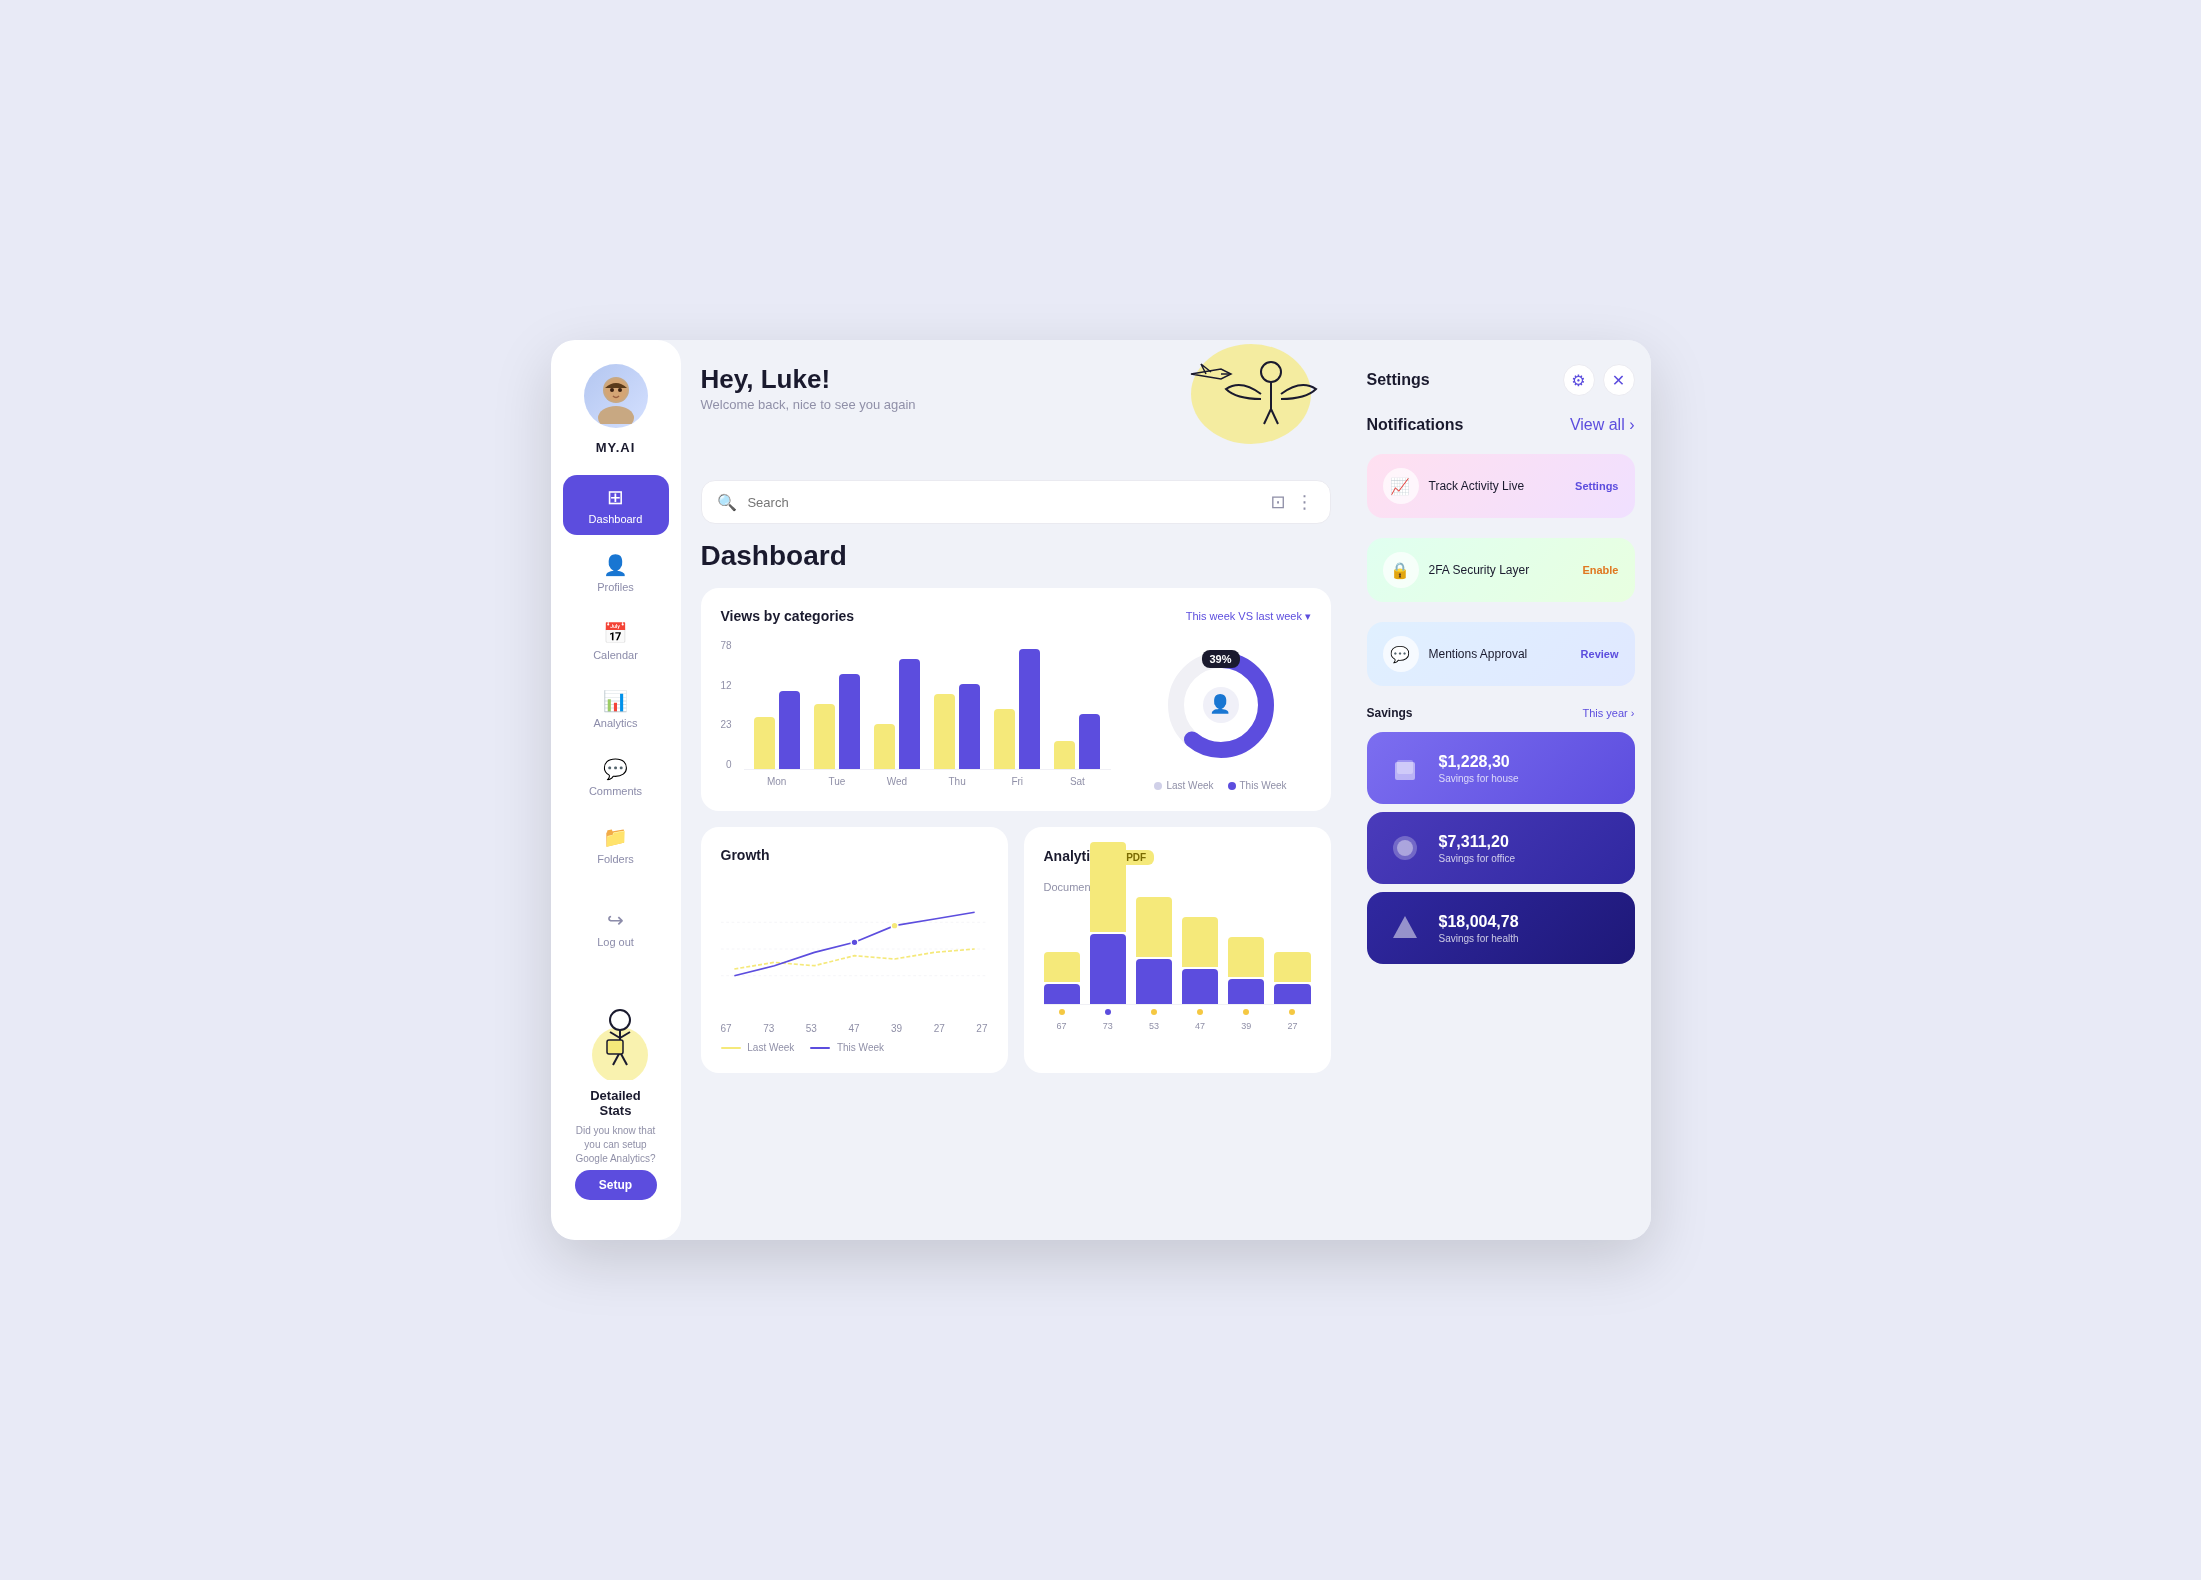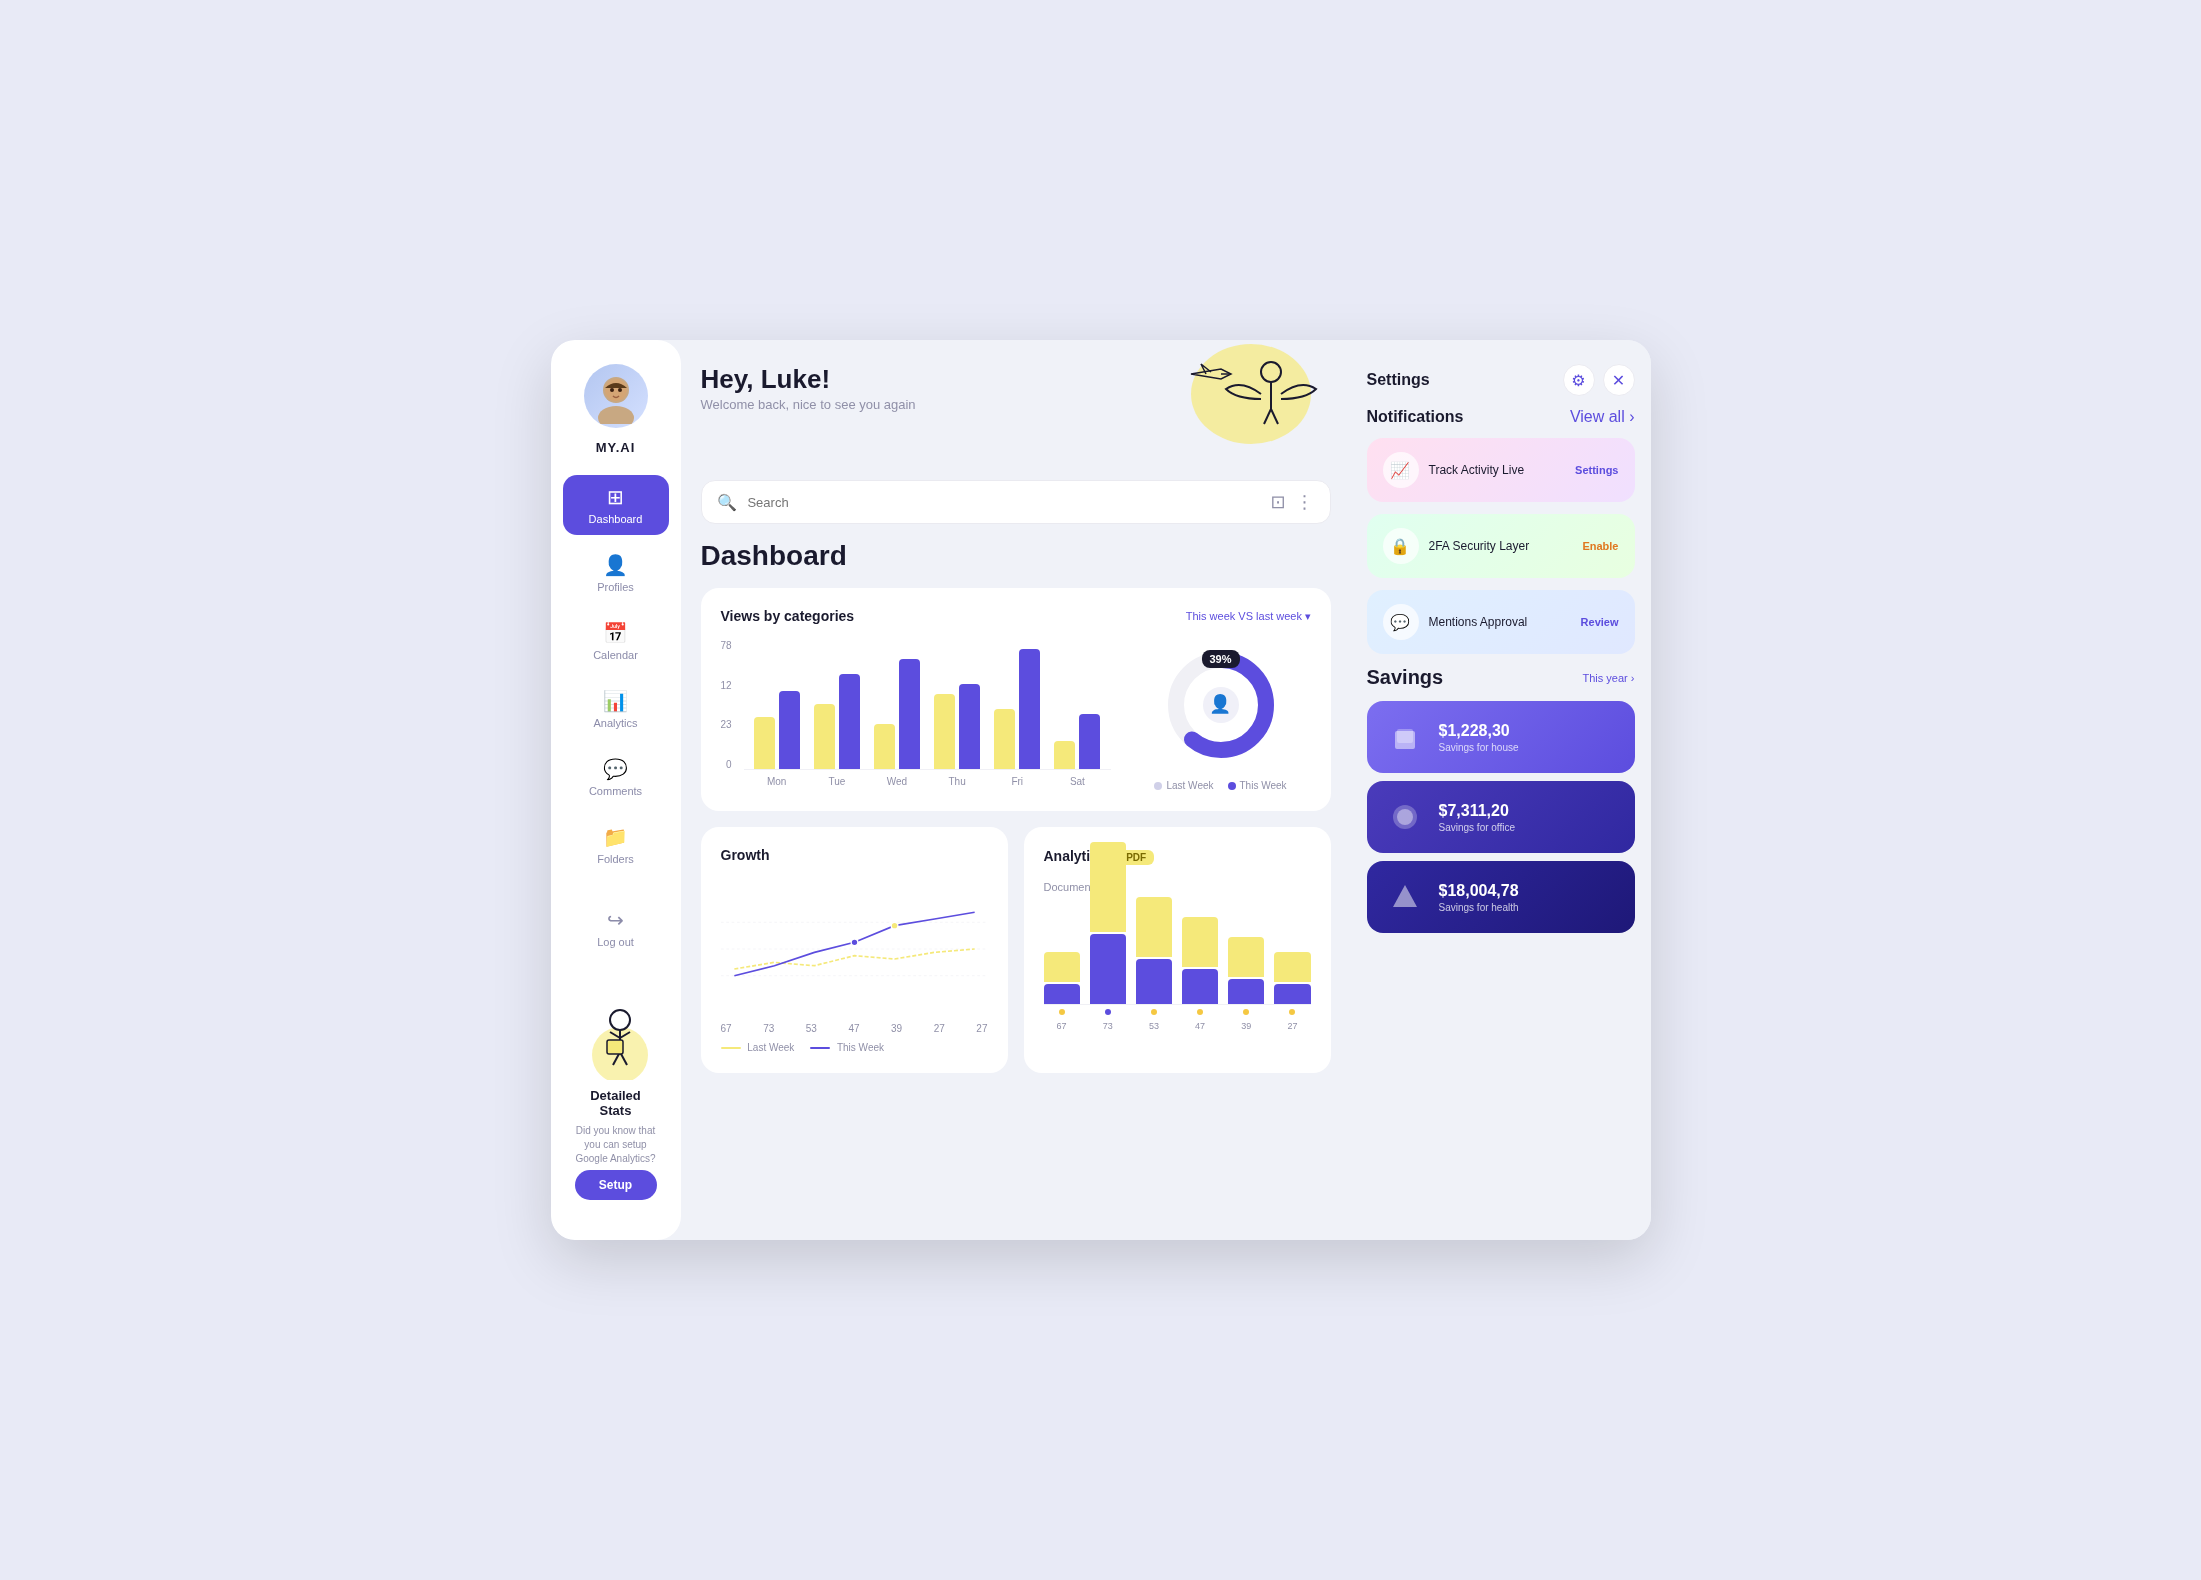--- a/index.html
+++ b/index.html
@@ -394,21 +394,21 @@
     }
     .dot-circle { width: 6px; height: 6px; border-radius: 50%; }
 
     
     .right-panel {
       width: 300px;
       background: #f0f2f8;
       padding: 24px 16px;
       display: flex;
       flex-direction: column;
-      gap: 12px;
+      gap: 20px;
       flex-shrink: 0;
     }
     .panel-title {
       font-size: 16px;
       font-weight: 700;
       color: #1a1a2e;
     }
     .panel-settings-row {
       display: flex;
       justify-content: space-between;
@@ -489,21 +489,21 @@
 
     
     .savings-section {}
     .savings-header {
       display: flex;
       justify-content: space-between;
       align-items: center;
       margin-bottom: 12px;
     }
     .savings-title {
-      font-size: 20px;
+      font-size: 12px;
       font-weight: 700;
       color: #1a1a2e;
     }
     .savings-filter {
       font-size: 11px;
       color: #5c4dde;
       cursor: pointer;
     }
     .savings-card {
       border-radius: 16px;

